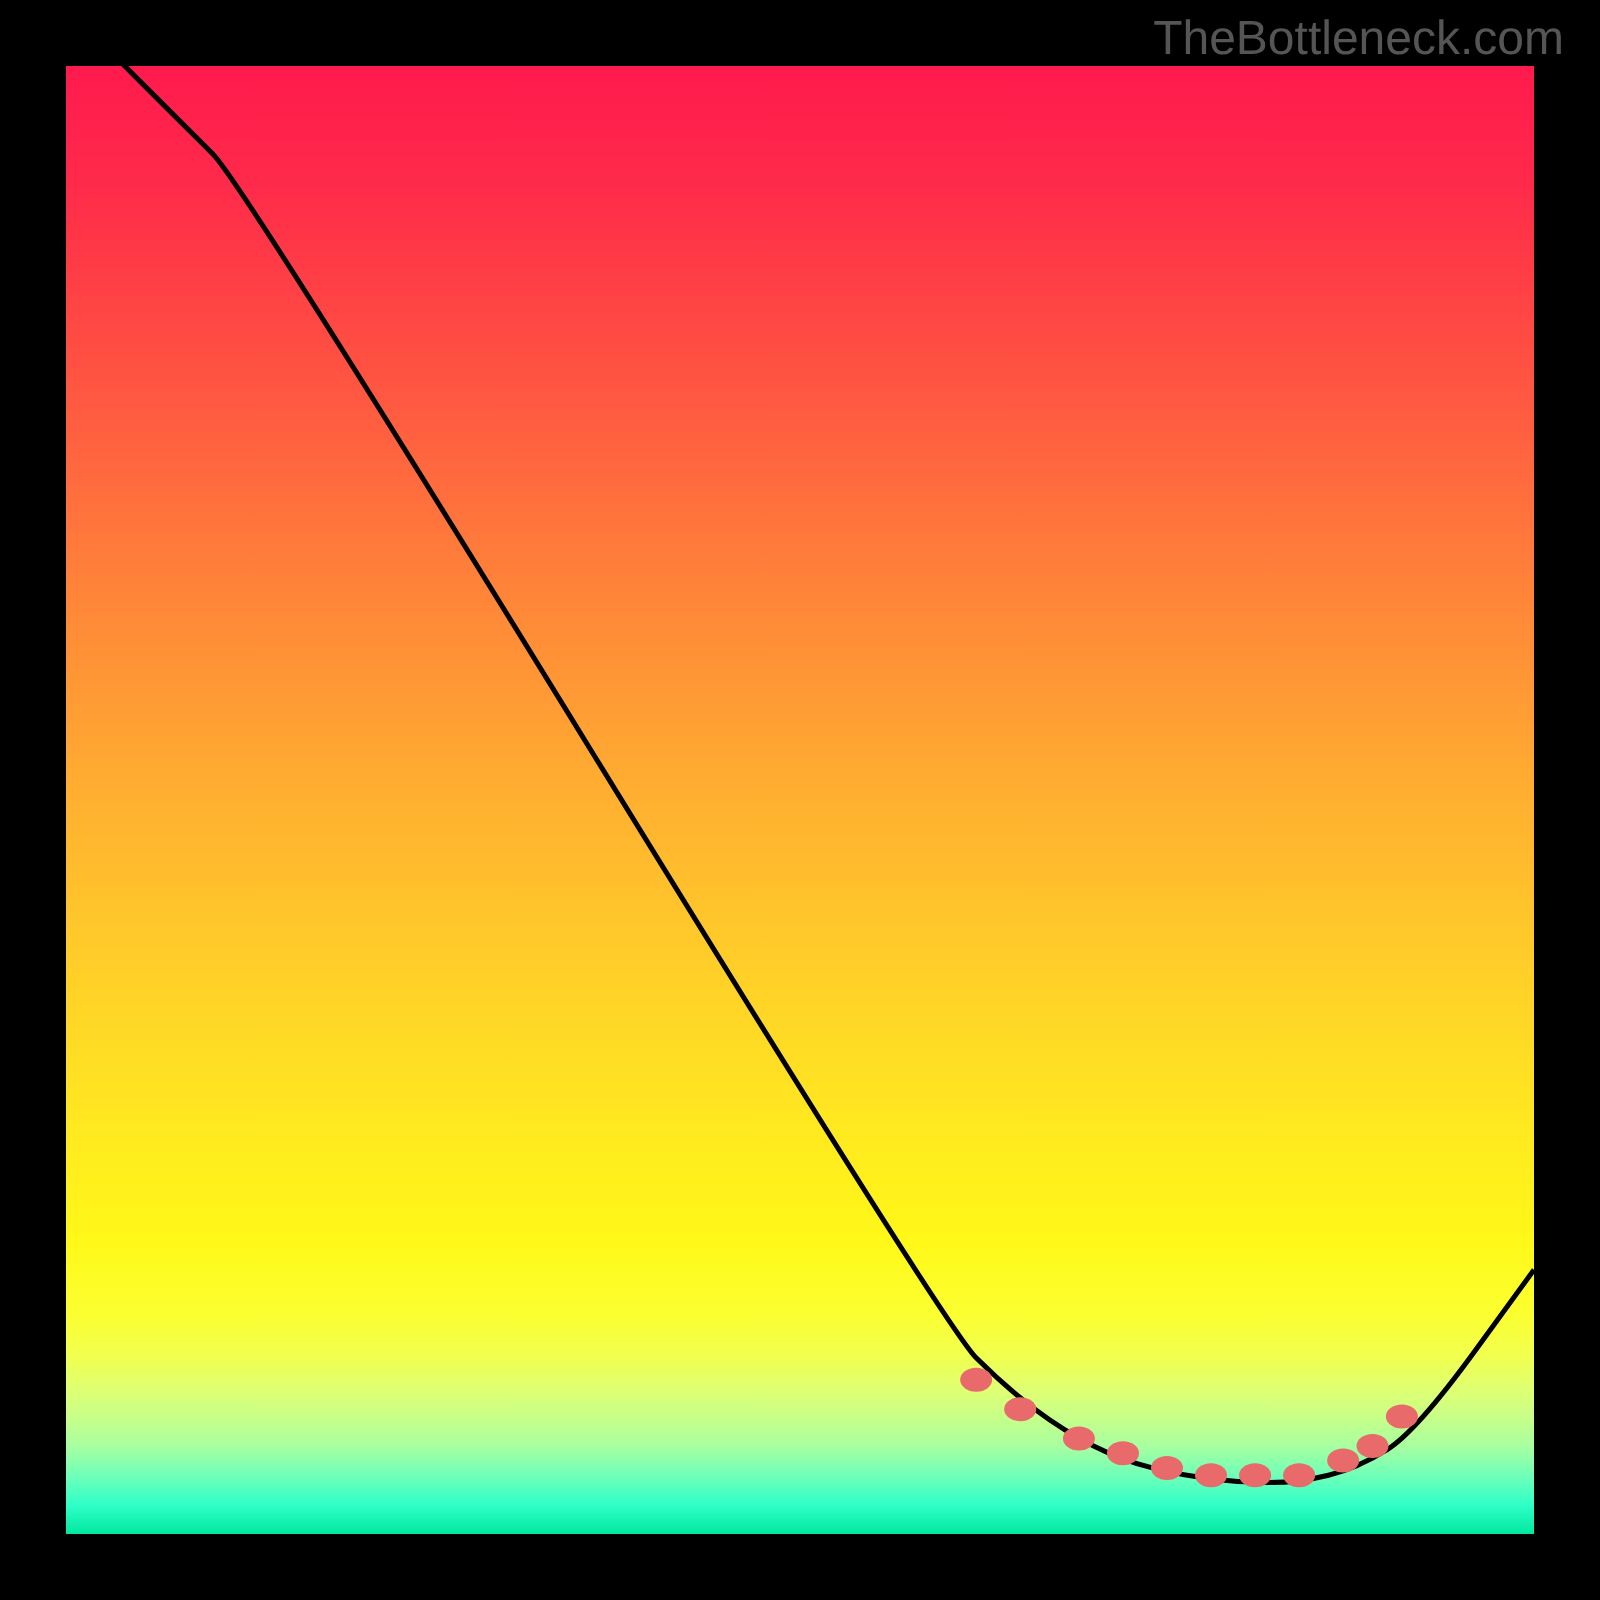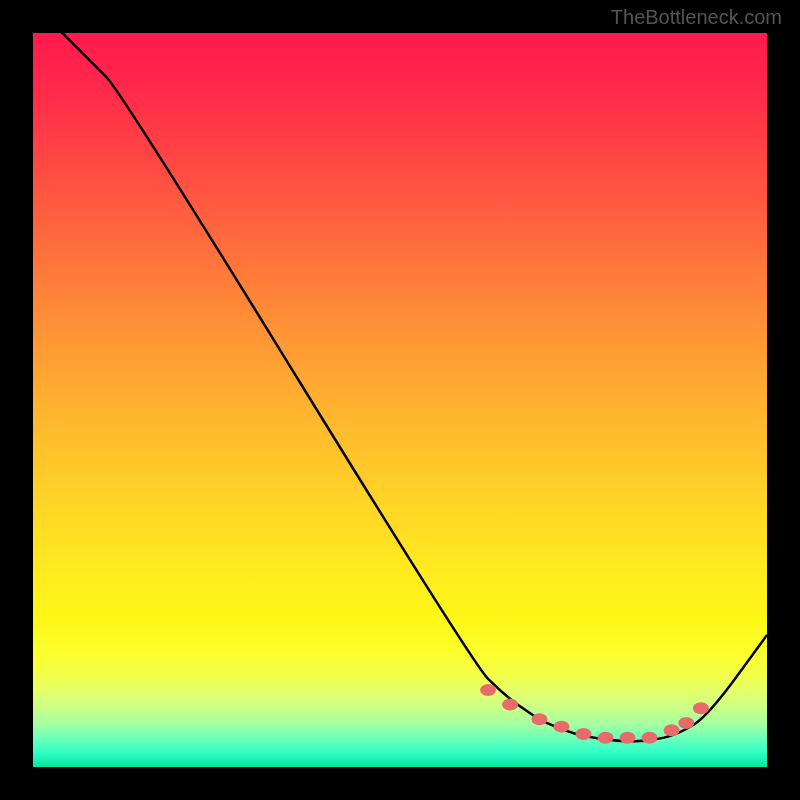--- a/index.html
+++ b/index.html
@@ -8,21 +8,21 @@
     height: 800px;
     background: #000;
     position: relative;
     font-family: Arial, sans-serif;
   }
   .watermark {
     position: absolute;
     top: 6px;
     right: 18px;
     color: #555;
-    font-size: 20px;
+    font-size: 24px;
     font-weight: 500;
     z-index: 10;
   }
   .chart-area {
     position: absolute;
     left: 33px;
     top: 33px;
     width: 734px;
     height: 734px;
     overflow: hidden;

